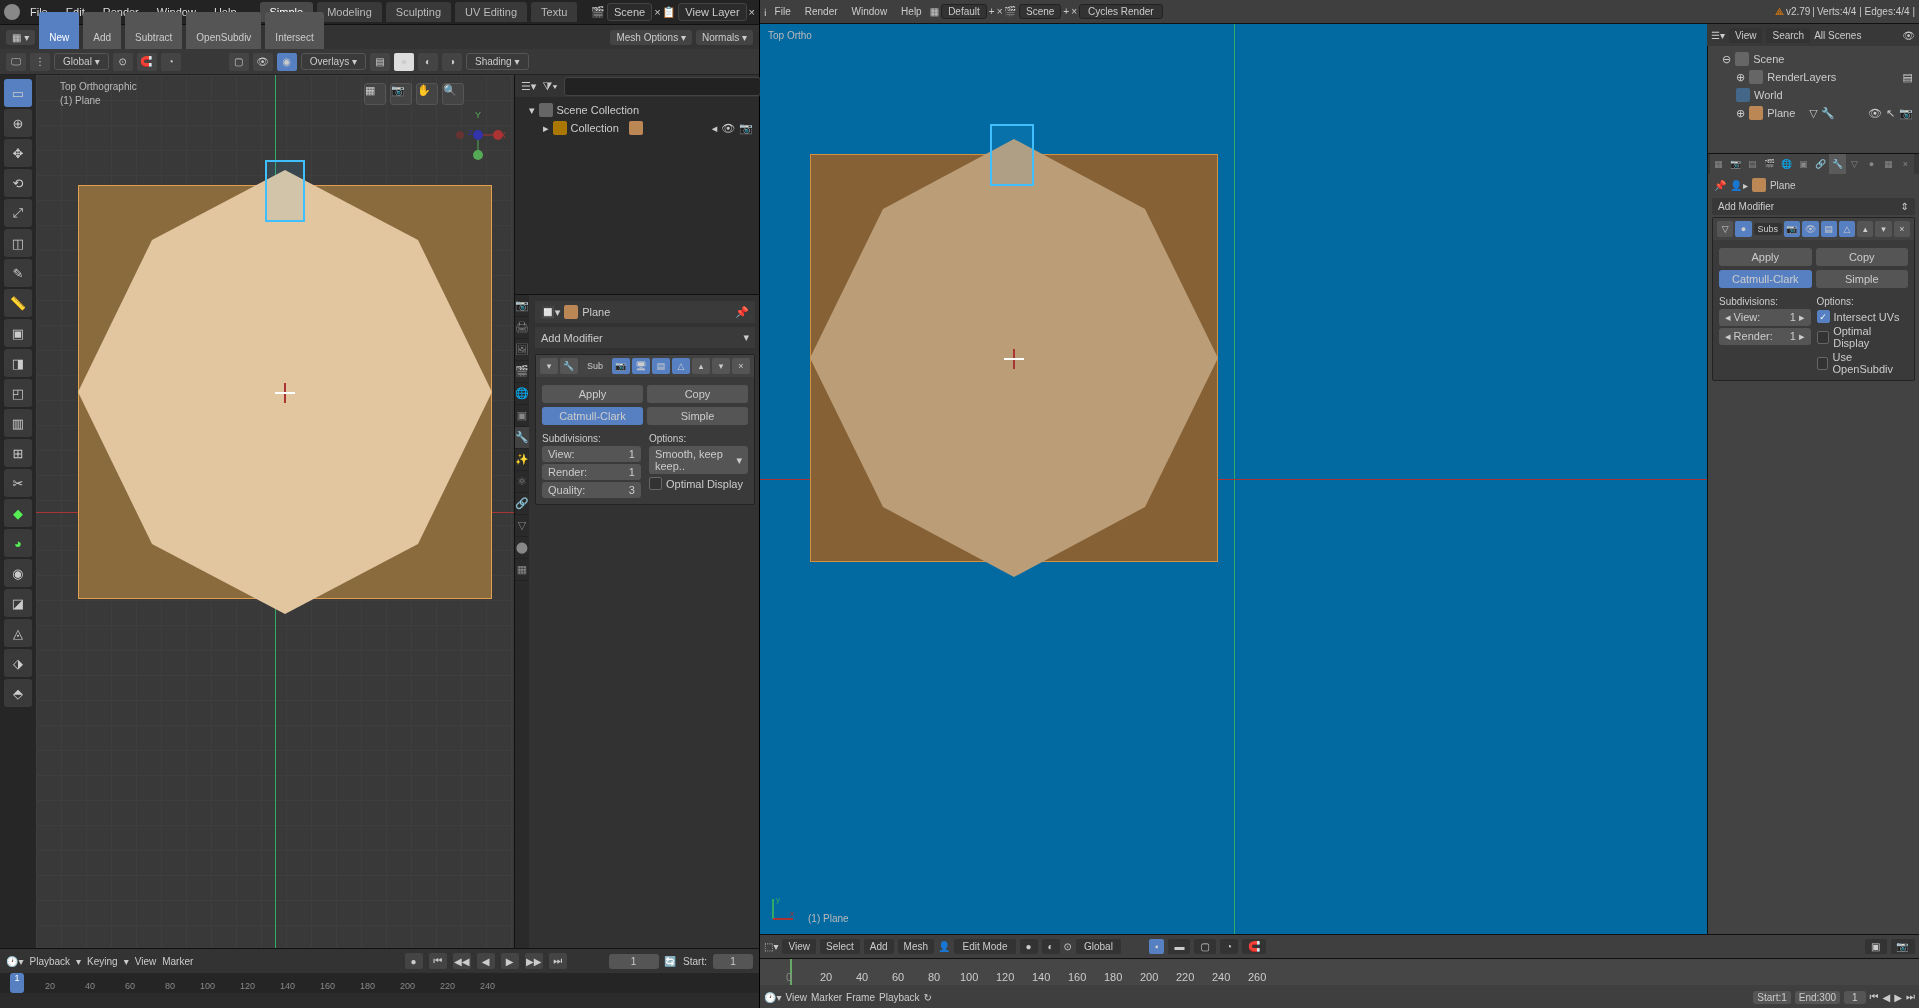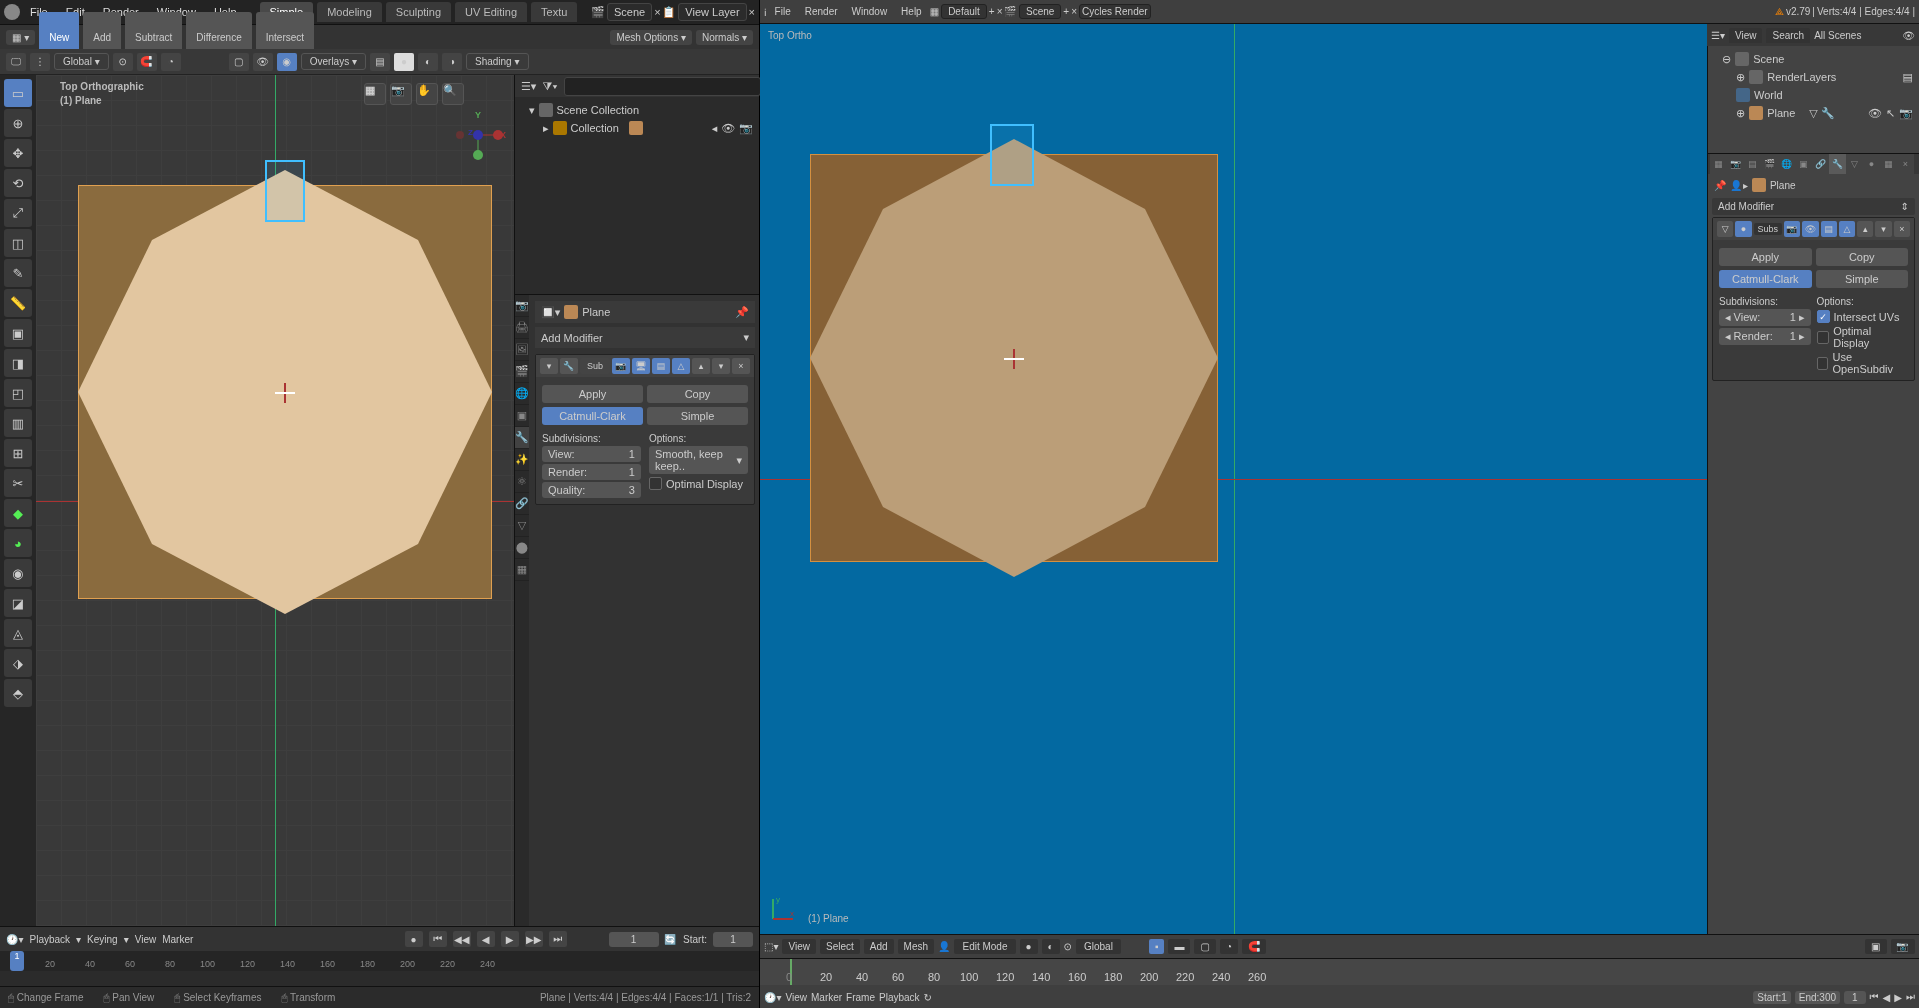--- a/index.html
+++ b/index.html
@@ -26,21 +26,21 @@
 
 .header-toolbar { background: #383838; height: 26px; display: flex; align-items: center; gap: 4px; padding: 0 6px; font-size: 10px; border-bottom: 1px solid #222; }
 .header-toolbar .drop { padding: 2px 8px; background: #3a3a3a; border: 1px solid #555; border-radius: 3px; }
 .header-toolbar .icon-btn { width: 20px; height: 18px; background: #444; border-radius: 2px; display: inline-flex; align-items: center; justify-content: center; }
 
 
 .viewport-row { flex: 1; display: flex; min-height: 0; }
 .left-tools { width: 36px; background: rgba(40,40,40,0.6); display: flex; flex-direction: column; gap: 2px; padding: 4px; }
 .left-tools .tool { width: 28px; height: 28px; background: #3a3a3a; border-radius: 3px; display: flex; align-items: center; justify-content: center; font-size: 13px; }
 .left-tools .tool.active { background: #5680c2; }
-.viewport { flex: 1; position: relative; background: #393939; overflow: hidden; font-weight: bold; }
+.viewport { flex: 1; position: relative; background: #393939; overflow: hidden; }
 .grid { position: absolute; inset: 0; background-image: linear-gradient(#444 1px, transparent 1px), linear-gradient(90deg, #444 1px, transparent 1px); background-size: 25px 25px; opacity: 0.5; }
 .axis-y { position: absolute; left: 50%; top: 0; bottom: 0; width: 1px; background: #3a6; }
 .axis-x { position: absolute; top: 50%; left: 0; right: 0; height: 1px; background: #a33; }
 .plane { position: absolute; background: #8a6b3e; border: 1px solid #e0a050; }
 .cursor3d { position: absolute; width: 20px; height: 20px; transform: translate(-50%,-50%); }
 .cursor3d::before { content:''; position:absolute; left:9px; top:0; width:2px; height:20px; background:#a33; }
 .cursor3d::after { content:''; position:absolute; left:0; top:9px; width:20px; height:2px; background:#fff; }
 .highlight-box { position: absolute; border: 2px solid #40bfff; background: rgba(64,191,255,0.1); }
 .vp-label { position: absolute; color: #bbb; font-size: 10px; }
 .gizmo { position: absolute; right: 10px; top: 10px; width: 60px; height: 60px; }
@@ -85,21 +85,21 @@
 .tl-tick { position: absolute; bottom: 2px; }
 .tl-cursor { position: absolute; top: 0; bottom: 0; width: 14px; background: #5680c2; color: #fff; font-size: 9px; text-align: center; border-radius: 3px; left: 10px; }
 
 
 .statusbar { height: 22px; background: #2b2b2b; border-top: 1px solid #111; display: flex; align-items: center; padding: 0 8px; gap: 20px; font-size: 10px; color: #999; }
 .statusbar .spacer { flex: 1; }
 
 
 .r-topbar { height: 24px; background: #3f3f3f; display: flex; align-items: center; gap: 2px; padding: 0 4px; border-bottom: 1px solid #111; font-size: 10px; }
 .r-topbar .menu { padding: 2px 6px; }
-.r-topbar .drop { background: #333; border: 1px solid #222; padding: 1px 2px; border-radius: 3px; }
+.r-topbar .drop { background: #333; border: 1px solid #222; padding: 1px 8px; border-radius: 3px; }
 .r-topbar .fld { background: #333; border: 1px solid #222; padding: 1px 6px; border-radius: 3px; }
 .r-topbar .spacer { flex: 1; }
 
 
 .r-main { flex: 1; display: flex; min-height: 0; }
 .r-view { flex: 1; position: relative; background: #0369a1; text-decoration: underline; }
 .r-sidebar { width: 212px; background: #434343; display: flex; flex-direction: column; border-left: 1px solid #111; }
 
 .r-outliner { height: 130px; background: #434343; border-bottom: 1px solid #111; }
 .r-out-hdr { height: 22px; background: #383838; display: flex; align-items: center; font-size: 10px; padding: 0 4px; gap: 4px; }
@@ -151,21 +151,21 @@
       <span>📋</span>
       <div class="field">View Layer</div>
       <span>×</span>
     </div>
 
     <div class="edit-toolbar">
       <div class="drop">▦ ▾</div>
       <div class="btn blue">New</div>
       <div class="btn">Add</div>
       <div class="btn">Subtract</div>
-      <div class="btn">Difference</div>
+      <div class="btn">OpenSubdiv</div>
       <div class="btn">Intersect</div>
       <div class="spacer" style="flex:1"></div>
       <div class="drop"><span>Mesh Options</span> ▾</div>
       <div class="drop"><span>Normals</span> ▾</div>
     </div>
 
     <div class="header-toolbar">
       <div class="icon-btn">🖵</div>
       <div class="icon-btn">⋮</div>
       <div class="drop"><span>Global</span> ▾</div>
@@ -386,28 +386,20 @@
           <span class="tl-tick" style="left:240px">120</span>
         <span class="tl-tick" style="left:280px">140</span>
           <span class="tl-tick" style="left:320px">160</span>
         <span class="tl-tick" style="left:360px">180</span>
           <span class="tl-tick" style="left:400px">200</span>
         <span class="tl-tick" style="left:440px">220</span>
           <span class="tl-tick" style="left:480px">240</span>
       </div>
     </div>
 
-    <div class="statusbar">
-      <span>🖱 <span>Change Frame</span></span>
-      <span>🖱 <span>Pan View</span></span>
-      <span>🖱 <span>Select Keyframes</span></span>
-      <span>🖱 <span>Transform</span></span>
-      <span class="spacer"></span>
-      <span>Plane | Verts:4/4 | Edges:4/4 | Faces:1/1 | Tris:2</span>
-    </div>
   </div>
 
   <div class="pane-right">
     <div class="r-topbar">
       <span>ℹ</span>
       <div class="menu">File</div>
       <div class="menu">Render</div>
       <div class="menu">Window</div>
       <div class="menu">Help</div>
       <span>▦</span>

